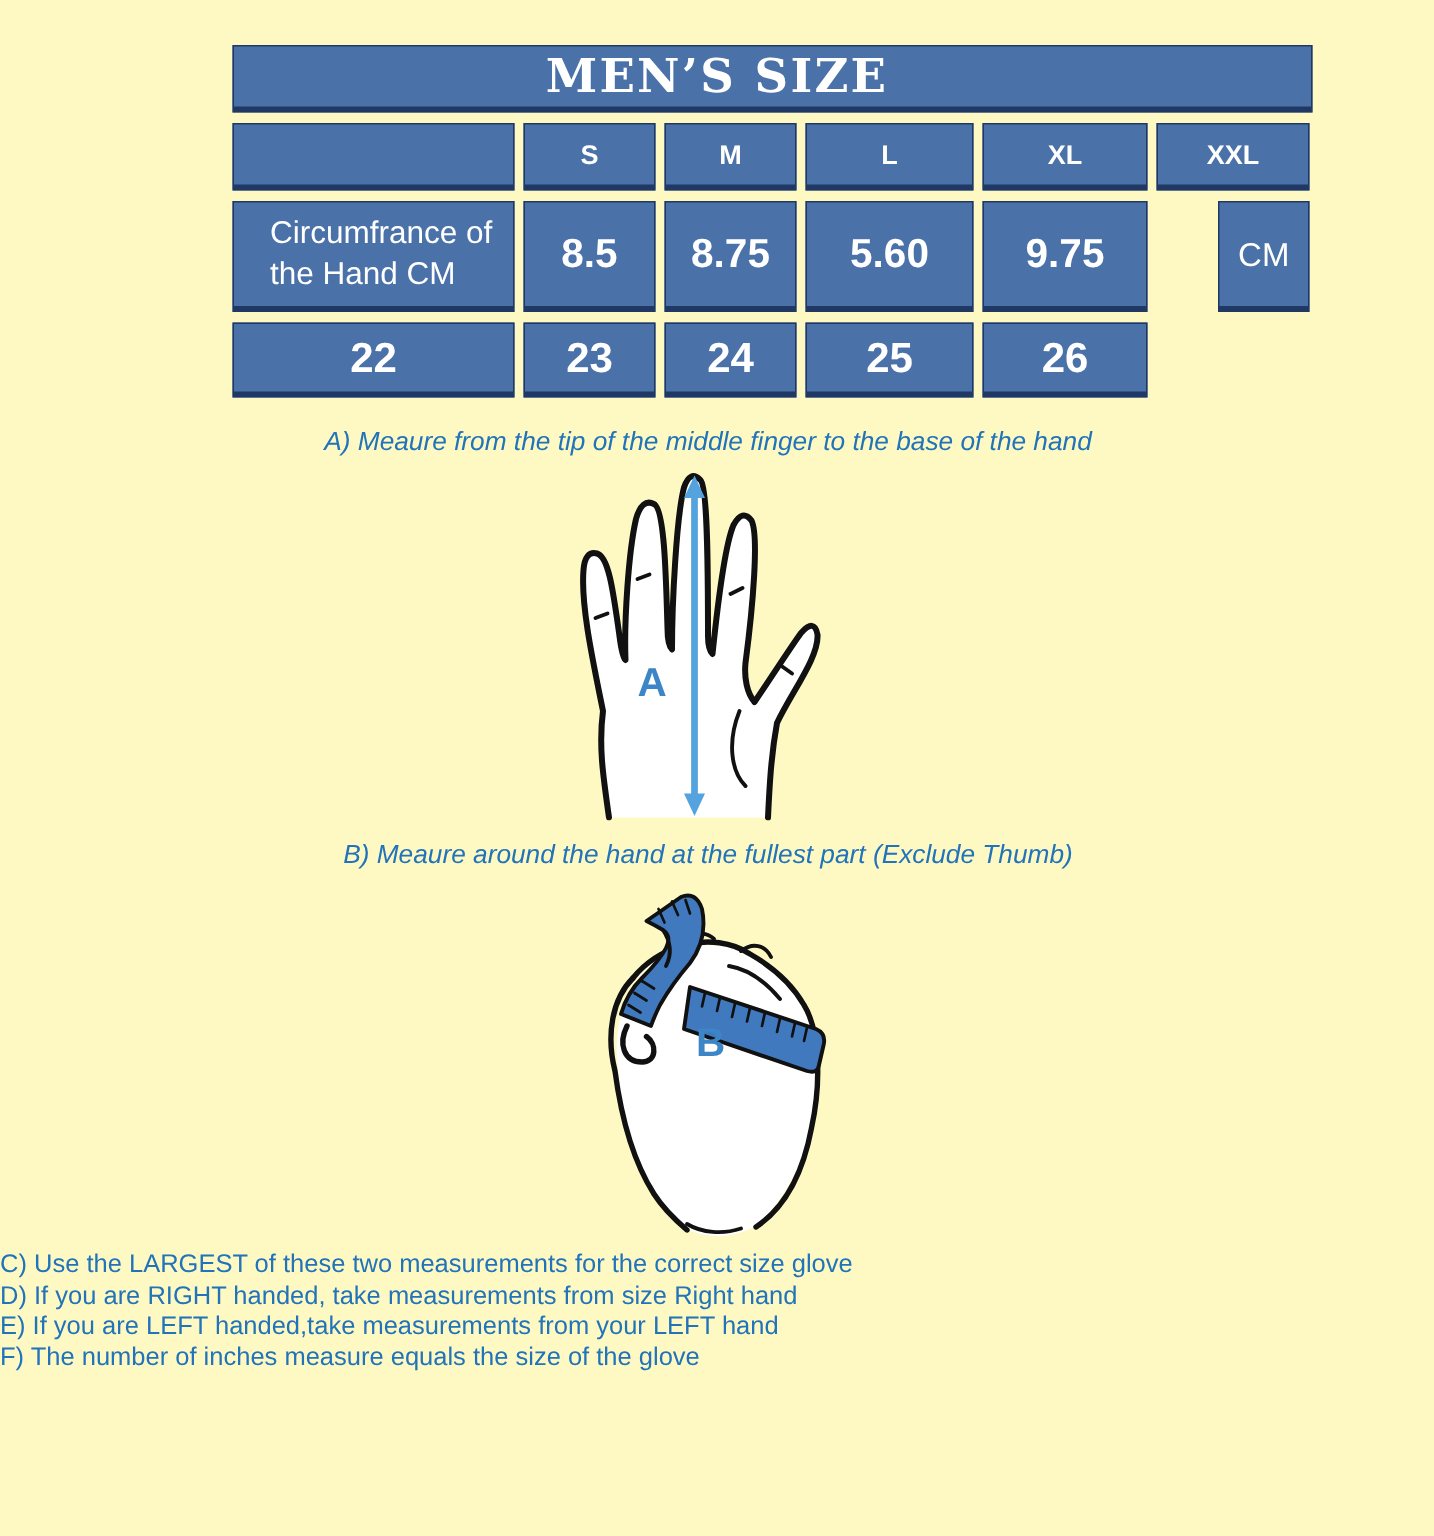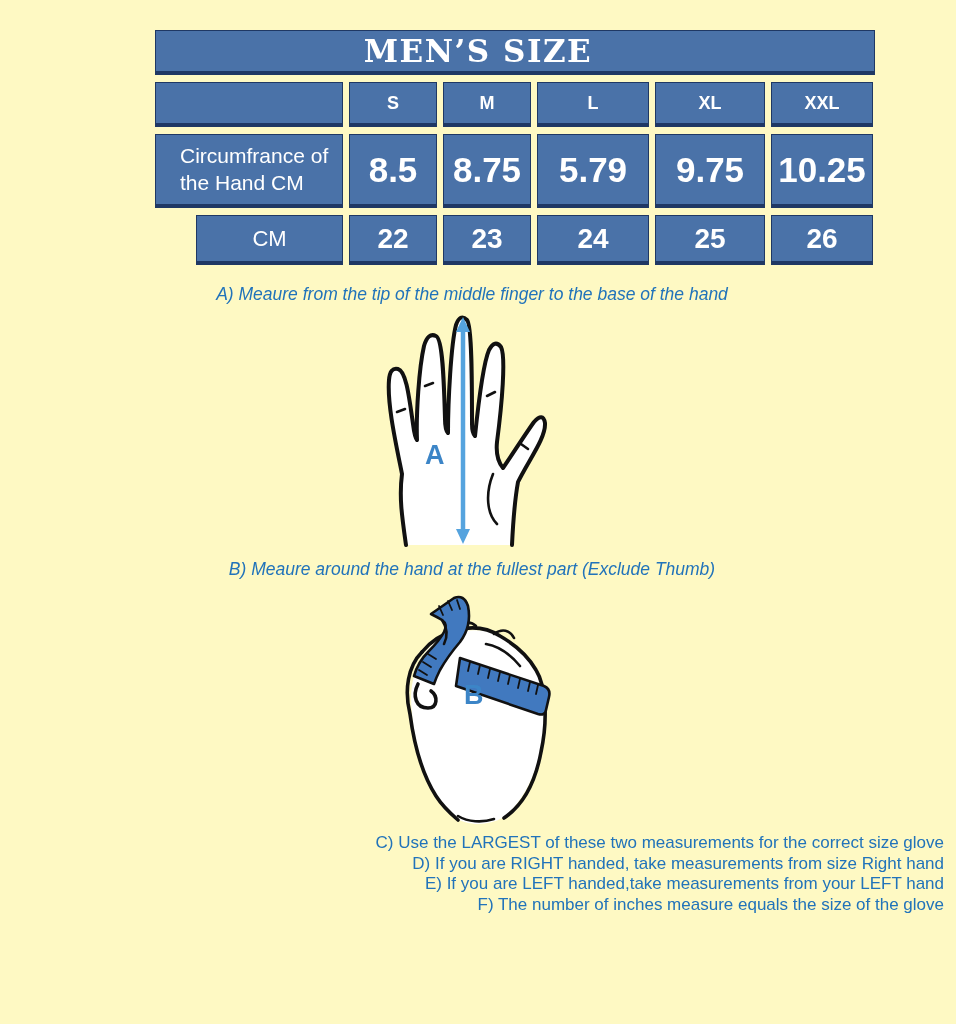--- a/index.html
+++ b/index.html
@@ -26,31 +26,31 @@
   }
   .cell {
     background:var(--cell-fill);
     border:1px solid var(--cell-border); border-bottom:4px solid var(--cell-border);
     box-sizing:border-box; color:var(--cell-text);
     display:flex; align-items:center; justify-content:center;
   }
   .cell.size-head { font-weight:bold; font-size:18px; }
   .cell.row-label { justify-content:flex-start; padding-left:24px; font-size:21px; line-height:1.25; text-align:left; }
   .cell.cm-label  { font-size:22px;margin-left:41px; }
-  .cell.val-in    { font-weight:bold; font-size:35px; }
+  .cell.val-in    { font-weight:bold; font-size:27px; }
   .cell.val-cm    { font-weight:bold; font-size:28px; }
 
   
   .instr {
     position:absolute; left:0; width:944px; text-align:center;
     color:var(--instruction-text); font-size:17.5px;font-style:italic;
   }
   .instr-a { top:284px; }
   .instr-b { top:559px; }
-  .instr-block { position:absolute; left:0; top:833px; width:944px; text-align:right;
+  .instr-block { position:absolute; left:0; top:833px; width:944px; text-align:left;
     color:var(--instruction-text); font-size:17px; line-height:20.5px; }
   .instr-block div { margin:0; }
 
   
   .fig-hand { position:absolute; left:375px; top:312px; }
   .fig-fist { position:absolute; left:398px; top:592px; }
   .sketch-fill { fill:#ffffff; stroke:var(--sketch-outline); stroke-width:4; stroke-linecap:round; stroke-linejoin:round; }
   .crease { fill:none; stroke:var(--sketch-outline); stroke-width:2.6; stroke-linecap:round; }
   .sketch { fill:none; stroke:var(--sketch-outline); stroke-width:3.6; stroke-linecap:round; stroke-linejoin:round; }
   .tape { fill:var(--tape-blue); stroke:var(--sketch-outline); stroke-width:2.6; stroke-linejoin:round; }
@@ -73,23 +73,22 @@
       <div class="cell"></div>
       <div class="cell size-head">S</div>
       <div class="cell size-head">M</div>
       <div class="cell size-head">L</div>
       <div class="cell size-head">XL</div>
       <div class="cell size-head">XXL</div>
 
       <div class="cell row-label">Circumfrance of the Hand CM</div>
       <div class="cell val-in">8.5</div>
       <div class="cell val-in">8.75</div>
-      <div class="cell val-in">5.79</div>
+      <div class="cell val-in">5.60</div>
       <div class="cell val-in">9.75</div>
-      <div class="cell val-in">10.25</div>
 
       <div class="cell cm-label">CM</div>
       <div class="cell val-cm">22</div>
       <div class="cell val-cm">23</div>
       <div class="cell val-cm">24</div>
       <div class="cell val-cm">25</div>
       <div class="cell val-cm">26</div>
     </div>
   </div>
 

